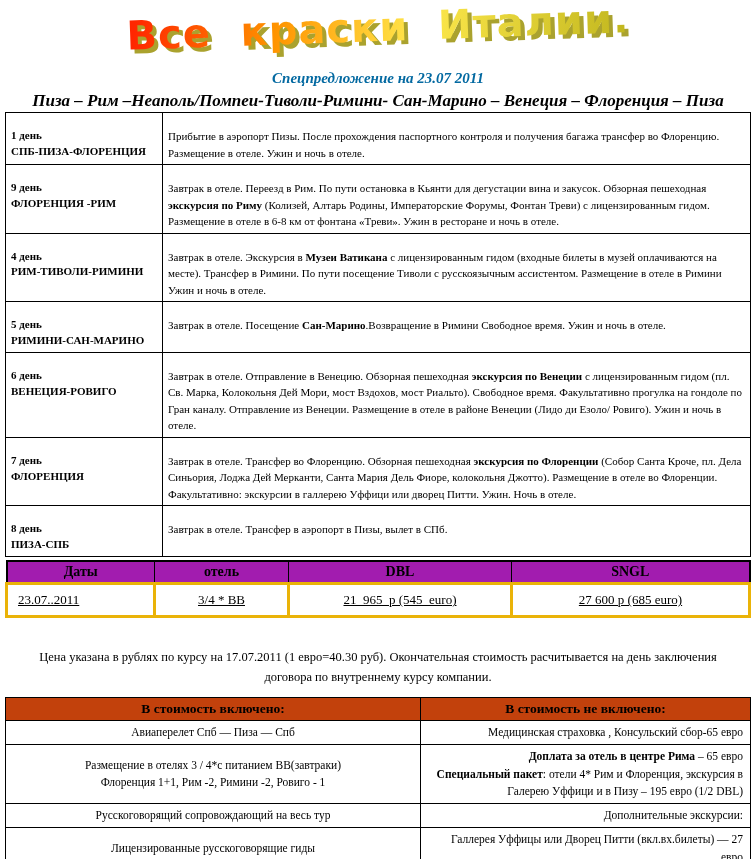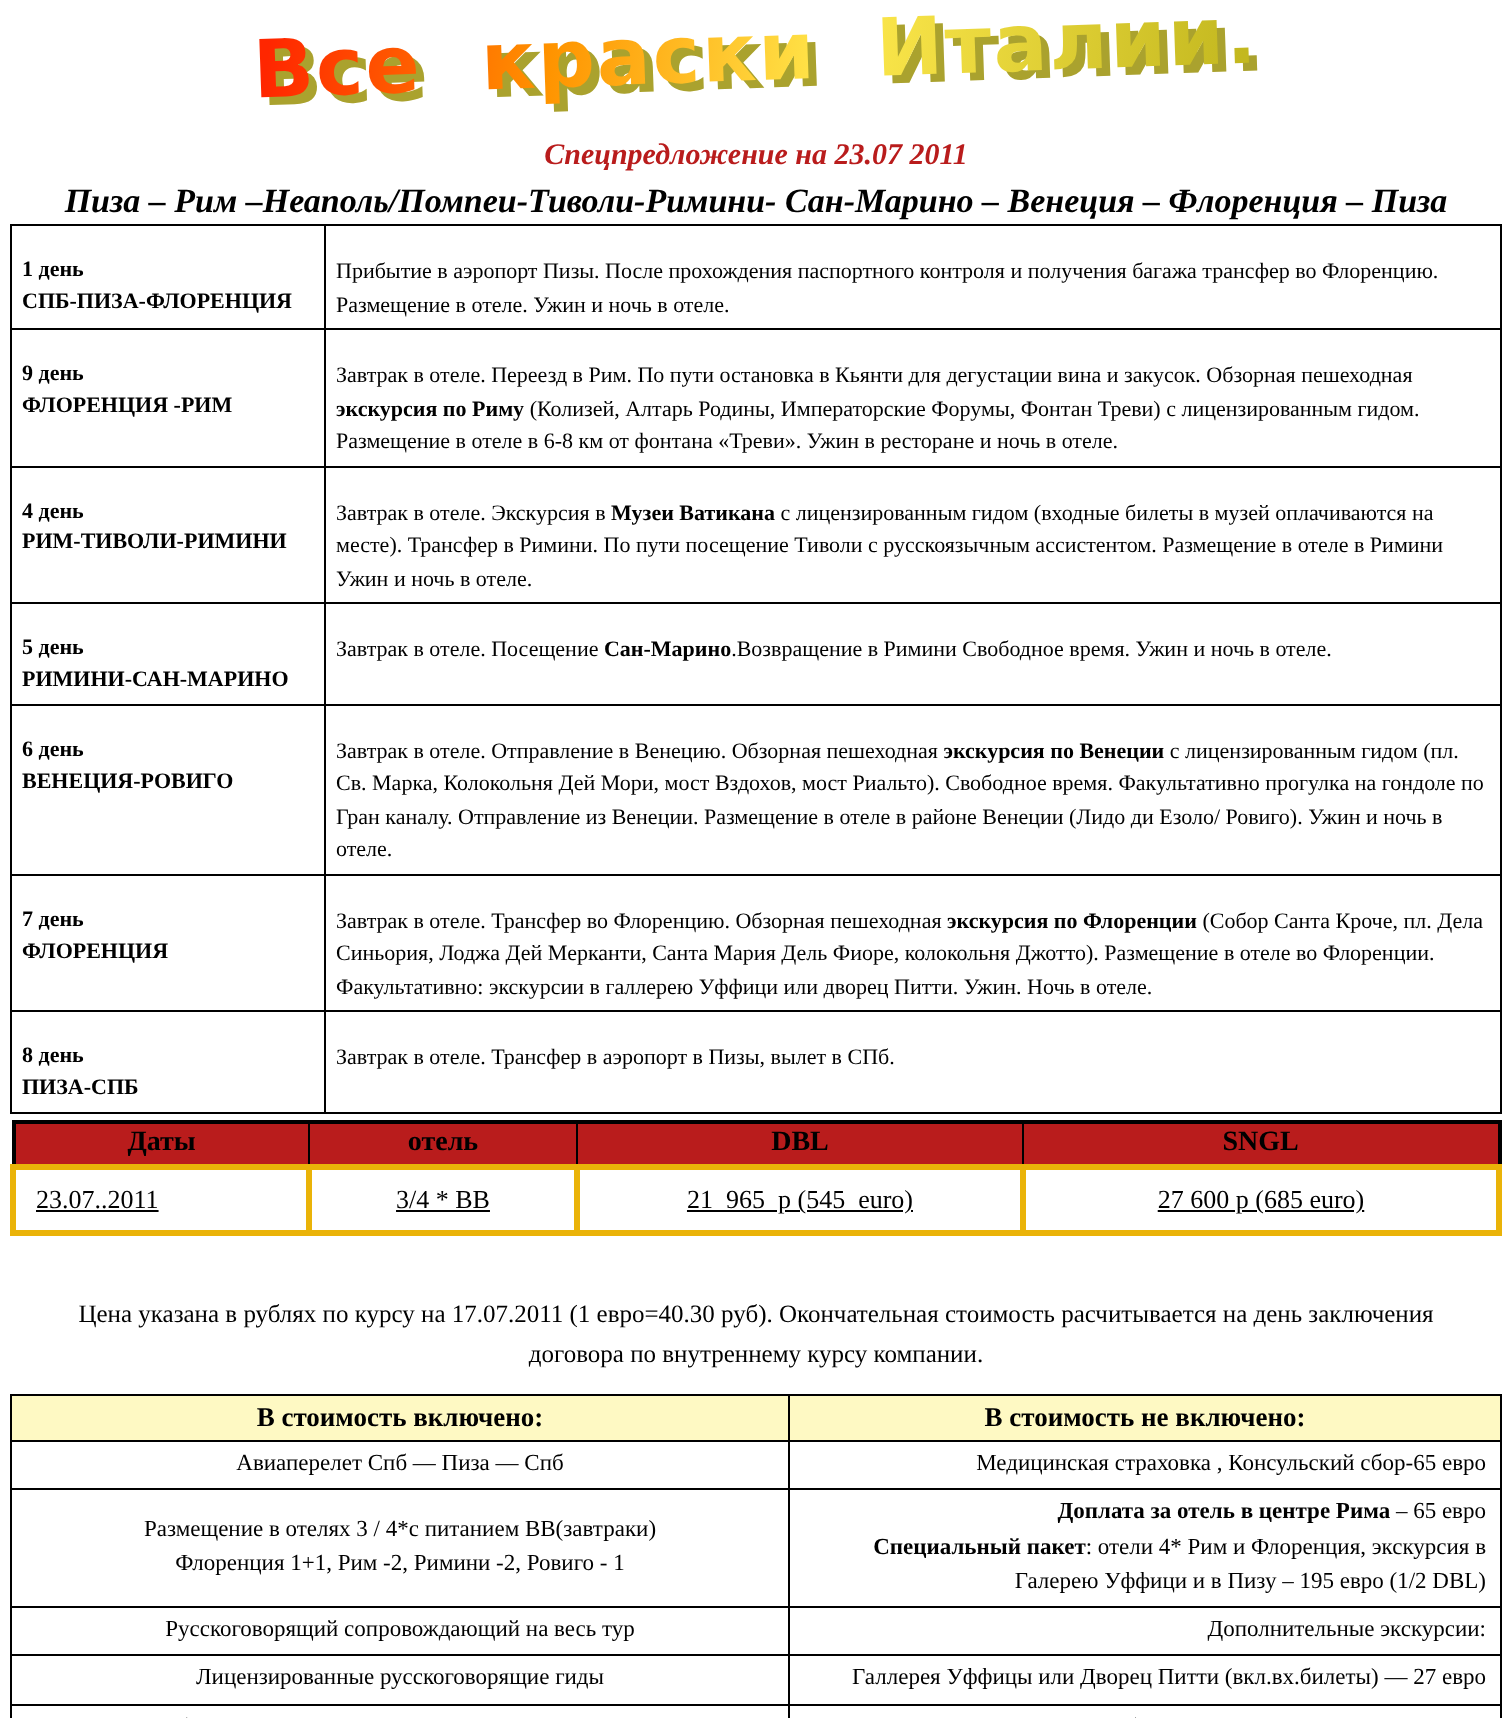--- a/index.html
+++ b/index.html
@@ -9,50 +9,50 @@
   
   .wordart{position:relative;height:58px;margin-top:2px;text-align:center;
     font-family:"DejaVu Sans",sans-serif;font-weight:bold;font-size:40px;
     white-space:pre;transform:rotate(-2deg);}
   .wordart span{position:absolute;left:50%;top:0;letter-spacing:1px;}
   .wa-shadow{transform:translateX(-50%) translate(4px,4px);color:#aaa22e;}
   .wa-main{transform:translateX(-50%);
     background:linear-gradient(100deg,#ff2600 2%,#ff9400 30%,#ffe94d 58%,#c3b81f 98%);
     -webkit-background-clip:text;background-clip:text;color:transparent;}
 
-  .subtitle{text-align:center;color:#b91c1c;font-weight:bold;font-style:italic;
+  .subtitle{text-align:center;color:#0369a1;font-weight:bold;font-style:italic;
     font-size:15px;margin-top:8px;}
   .route{text-align:center;font-weight:bold;font-style:italic;font-size:17px;margin-top:4px;}
   .prog-heading{font-weight:bold;font-size:14px;margin-top:2px;}
 
   table{border-collapse:collapse;width:746px;table-layout:fixed;}
   td,th{overflow:hidden;}
 
   
   .program{margin-top:1px;}
   .program td{border:1px solid #000;vertical-align:top;padding:15px 5px 3px 5px;
     font-size:11px;line-height:1.5;}
   .program td.day{width:146px;font-weight:bold;line-height:1.45;}
 
   
   .price{margin-top:3px;border:2px solid #000;}
-  .price th{background:#b91c1c;border:1px solid #000;font-size:14px;font-weight:bold;
+  .price th{background:#a21caf;border:1px solid #000;font-size:14px;font-weight:bold;
     padding:2px 2px;}
   .price td{border:3px solid #eab308;font-size:13px;height:28px;text-align:center;
     white-space:pre;text-decoration:underline;}
   .price td.c0{text-align:left;padding-left:10px;}
   .price .w0{width:148px}.price .w1{width:134px}.price .w2{width:223px}
 
   
   .note{text-align:center;font-size:12.5px;line-height:1.55;margin:30px 10px 10px 10px;}
 
   
   .incl{border:1px solid #000;}
-  .incl th{background:#fef9c3;border:1px solid #000;font-size:13.5px;font-weight:bold;
-    padding:3px 0;}
+  .incl th{background:#c2410c;border:1px solid #000;font-size:13.5px;font-weight:bold;
+    padding:3px 13px;}
   .incl th.hl{width:388px;}
   .incl td{border:1px solid #000;font-size:11.5px;padding:3px 7px;line-height:1.5;
     vertical-align:middle;white-space:pre-line;min-height:18px;}
   .incl td.left{text-align:center;}
   .incl td.right{text-align:right;}
 </style>
 </head>
 <body>
 
 <div class="page">

